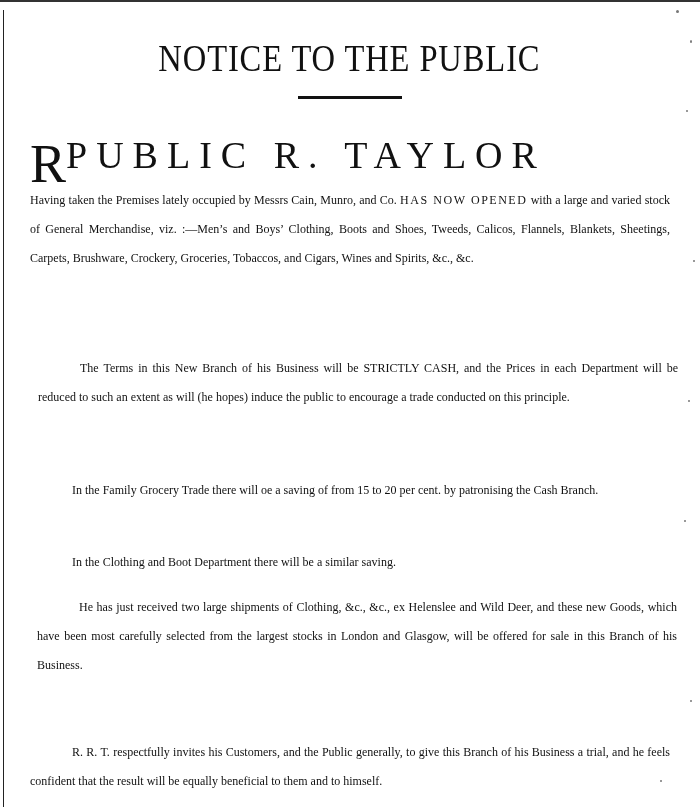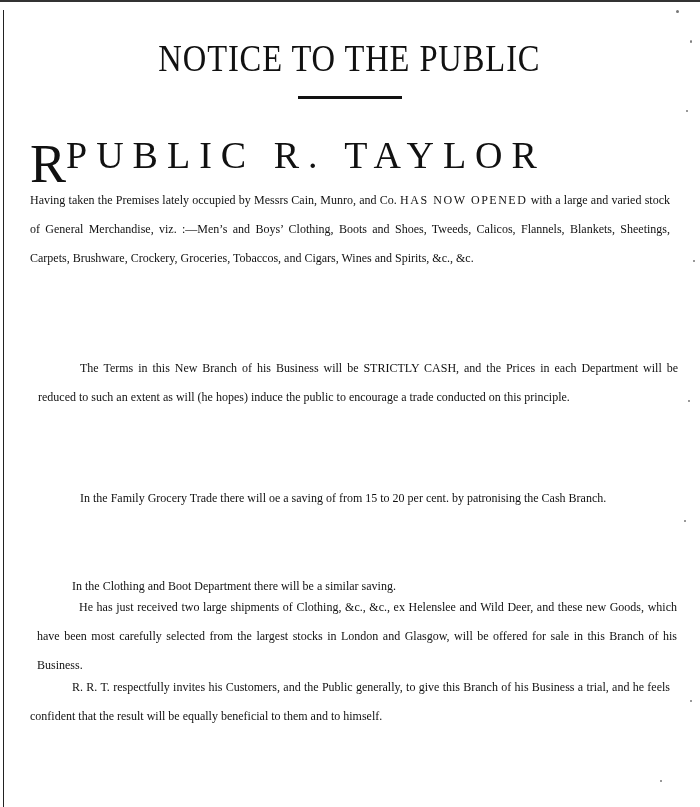--- a/index.html
+++ b/index.html
@@ -36,24 +36,24 @@
   <div class="left-rule"></div>
 
   <h1 class="title">NOTICE TO THE PUBLIC</h1>
   <div class="divider"></div>
 
   <div class="name"><span class="big-r">R</span><span>PUBLIC R. TAYLOR</span></div>
 
   <p class="para" style="top:186px; margin:0;"><span>Having taken the Premises lately occupied by Messrs Cain, Munro, and Co.</span> <span class="caps">HAS NOW OPENED</span><span> with a large and varied stock of General Merchandise, viz. :—Men’s and Boys’ Clothing, Boots and Shoes, Tweeds, Calicos, Flannels, Blankets, Sheetings, Carpets, Brushware, Crockery, Groceries, Tobaccos, and Cigars, Wines and Spirits, &amp;c., &amp;c.</span></p>
 
   <p class="para indent" style="top:346px; margin:8px;">The Terms in this New Branch of his Business will be STRICTLY CASH, and the Prices in each Department will be reduced to such an extent as will (he hopes) induce the public to encourage a trade conducted on this principle.</p>
-  <p class="para indent" style="top:476px; margin:8px;">In the Family Grocery Trade there will oe a saving of from 15 to 20 per cent. by patronising the Cash Branch.</p>
-  <p class="para indent" style="top:572px; margin:0;">In the Clothing and Boot Department there will be a similar saving.</p>
+  <p class="para indent" style="top:476px; margin:0;">In the Family Grocery Trade there will oe a saving of from 15 to 20 per cent. by patronising the Cash Branch.</p>
+  <p class="para indent" style="top:548px; margin:0;">In the Clothing and Boot Department there will be a similar saving.</p>
   <p class="para indent" style="top:586px; margin:7px;">He has just received two large shipments of Clothing, &amp;c., &amp;c., ex Helenslee and Wild Deer, and these new Goods, which have been most carefully selected from the largest stocks in London and Glasgow, will be offered for sale in this Branch of his Business.</p>
-  <p class="para indent" style="top:673px; margin:0;">R. R. T. respectfully invites his Customers, and the Public generally, to give this Branch of his Business a trial, and he feels confident that the result will be equally beneficial to them and to himself.</p>
+  <p class="para indent" style="top:738px; margin:0;">R. R. T. respectfully invites his Customers, and the Public generally, to give this Branch of his Business a trial, and he feels confident that the result will be equally beneficial to them and to himself.</p>
 
   <div class="speck" style="left:676px;top:10px;width:3px;height:3px;"></div>
   <div class="speck" style="left:690px;top:40px;width:2px;height:3px;"></div>
   <div class="speck" style="left:686px;top:110px;width:2px;height:2px;"></div>
   <div class="speck" style="left:693px;top:260px;width:2px;height:2px;"></div>
   <div class="speck" style="left:688px;top:400px;width:2px;height:2px;"></div>
   <div class="speck" style="left:684px;top:520px;width:2px;height:2px;"></div>
   <div class="speck" style="left:690px;top:700px;width:2px;height:2px;"></div>
   <div class="speck" style="left:660px;top:780px;width:2px;height:2px;"></div>
 </div>

